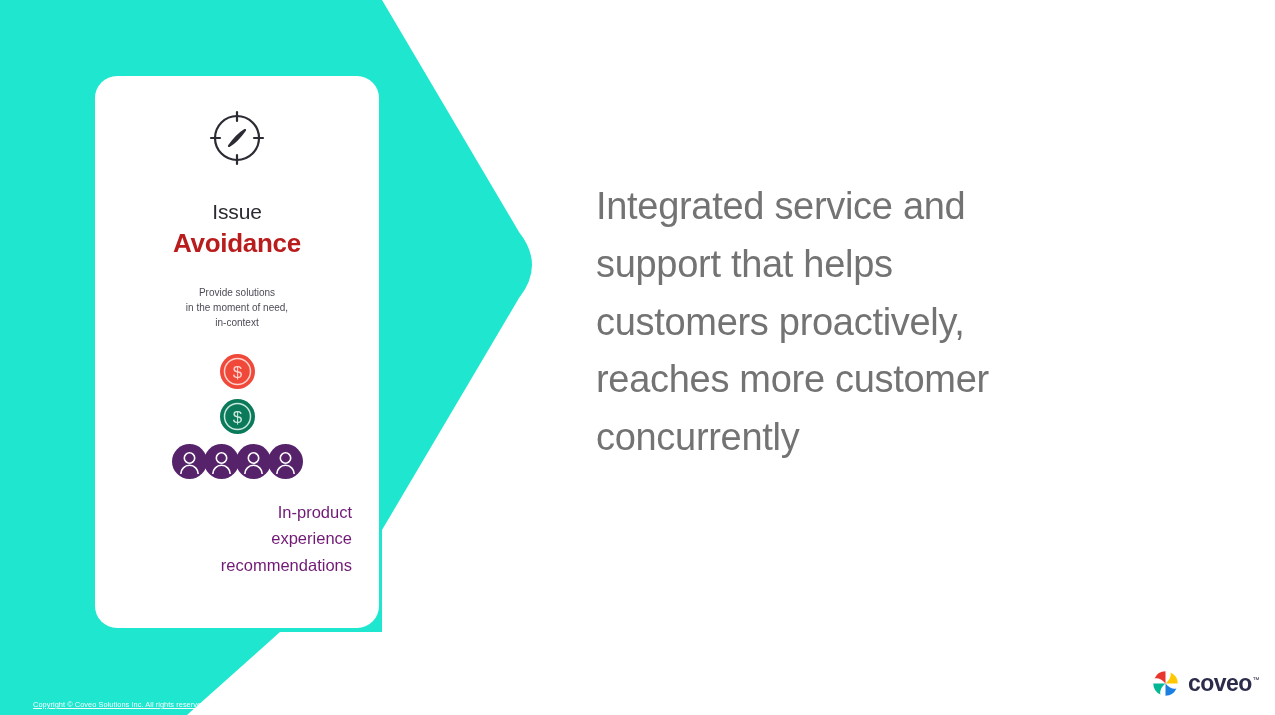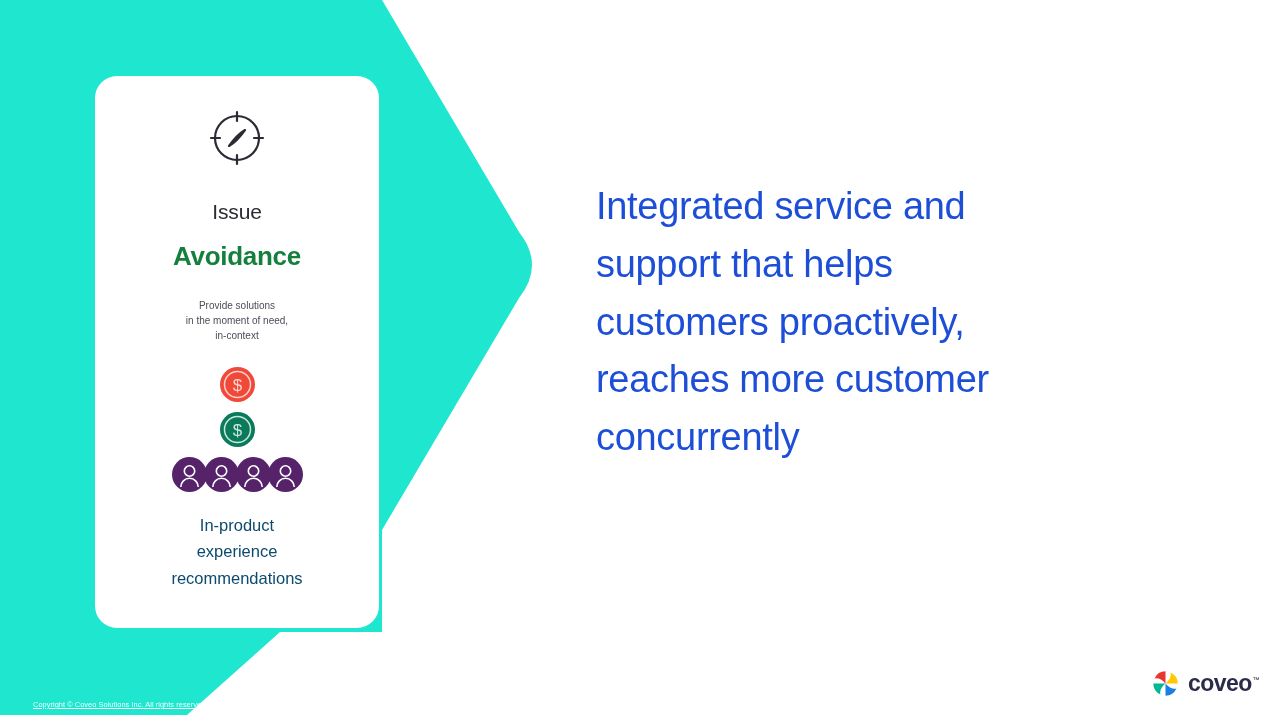--- a/index.html
+++ b/index.html
@@ -53,24 +53,24 @@
   .card-eyebrow {
     margin-top:32px;
     font-size:21px;
     font-weight:400;
     color:#2b2b33;
     letter-spacing:-0.1px;
     line-height:1.15;
   }
 
   .card-title {
-    margin-top:18px;
+    margin-top:5px;
     font-size:26px;
     font-weight:700;
-    color:#15803d;
+    color:#b91c1c;
     letter-spacing:-0.3px;
     line-height:1.15;
   }
 
   .card-desc {
     margin-top:27px;
     font-size:10px;
     font-weight:400;
     color:#4c4c57;
     line-height:1.48;
@@ -111,36 +111,36 @@
     align-items:center;
     justify-content:center;
     margin-right:-3px;
   }
   .person:last-child { margin-right:0; }
 
   .card-footnote {
     margin-top:20px;
     font-size:16.5px;
     font-weight:400;
-    color:#0c4a6e;
+    color:#701a75;
     line-height:1.58;
-    text-align:center;
+    text-align:right;
     width:230px;
   }
 
   
   .headline {
     position:absolute;
     left:596px;
     top:178px;
     width:510px;
     font-size:38px;
     font-weight:400;
     line-height:1.52;
-    color:#1d4ed8;
+    color:#737373;
     letter-spacing:-0.3px;
     z-index:4;
   }
 
   
   .copyright {
     position:absolute;
     left:33px;
     bottom:6px;
     font-size:7.4px;

